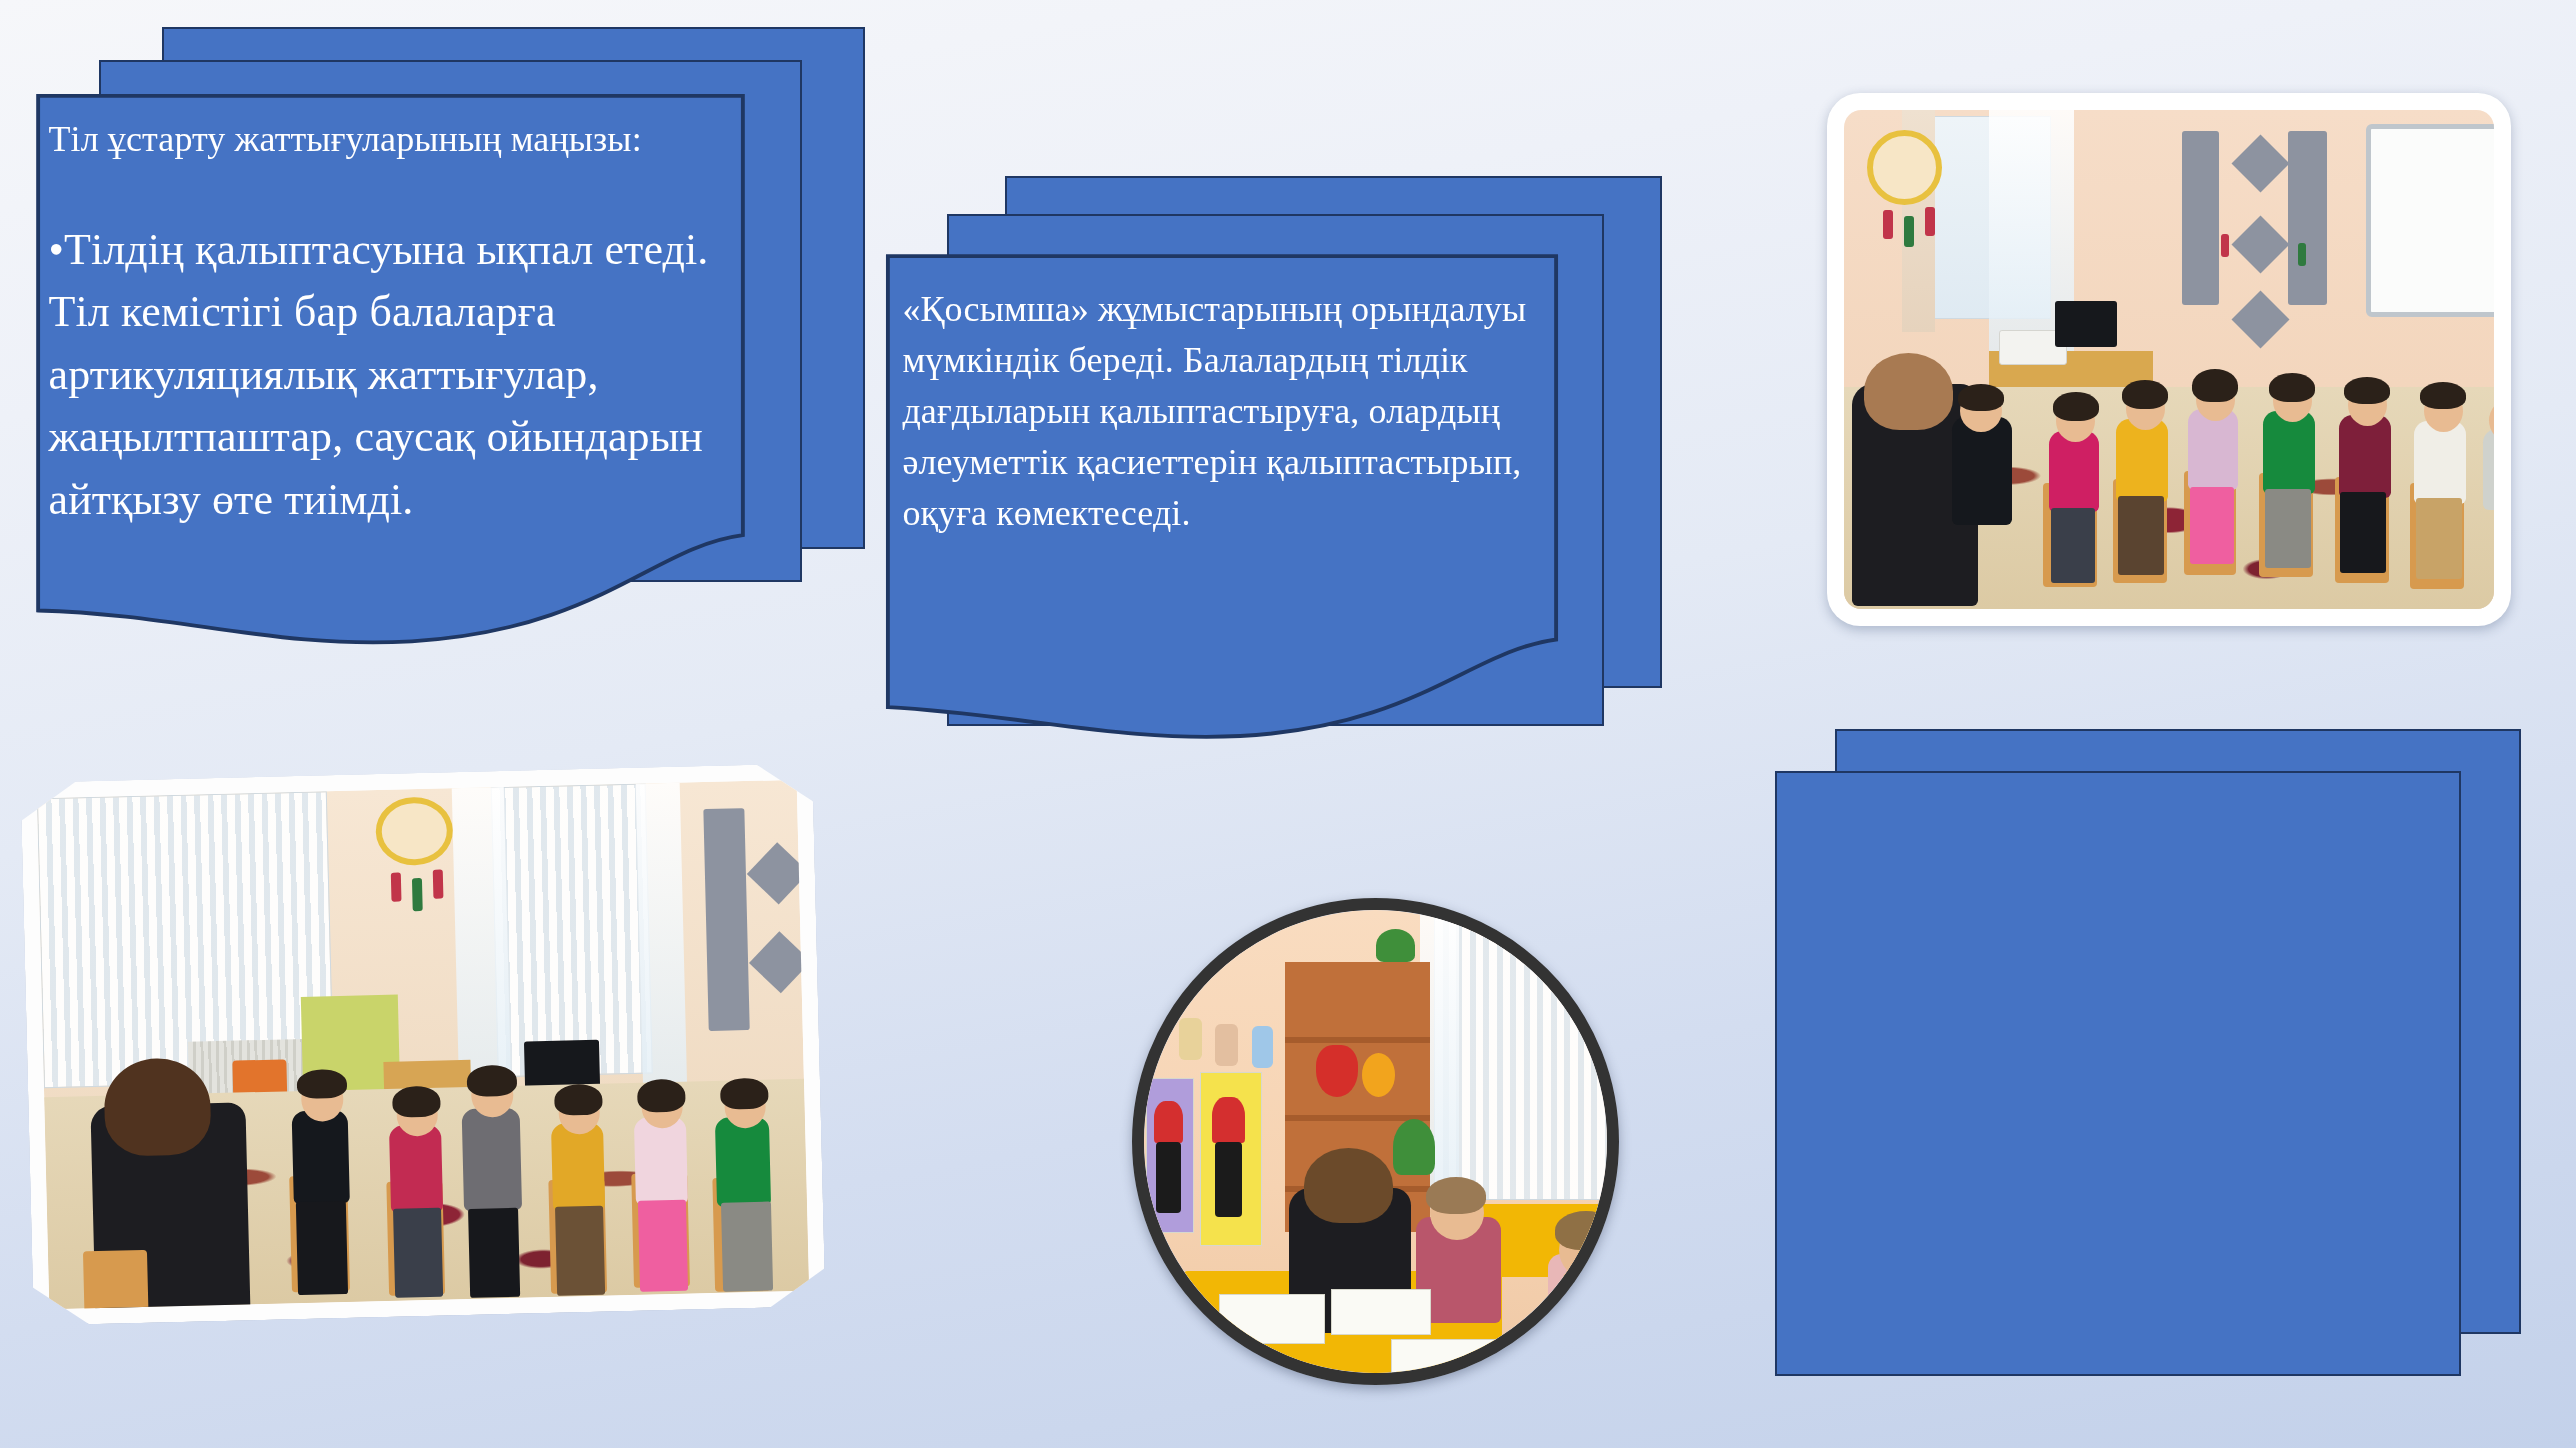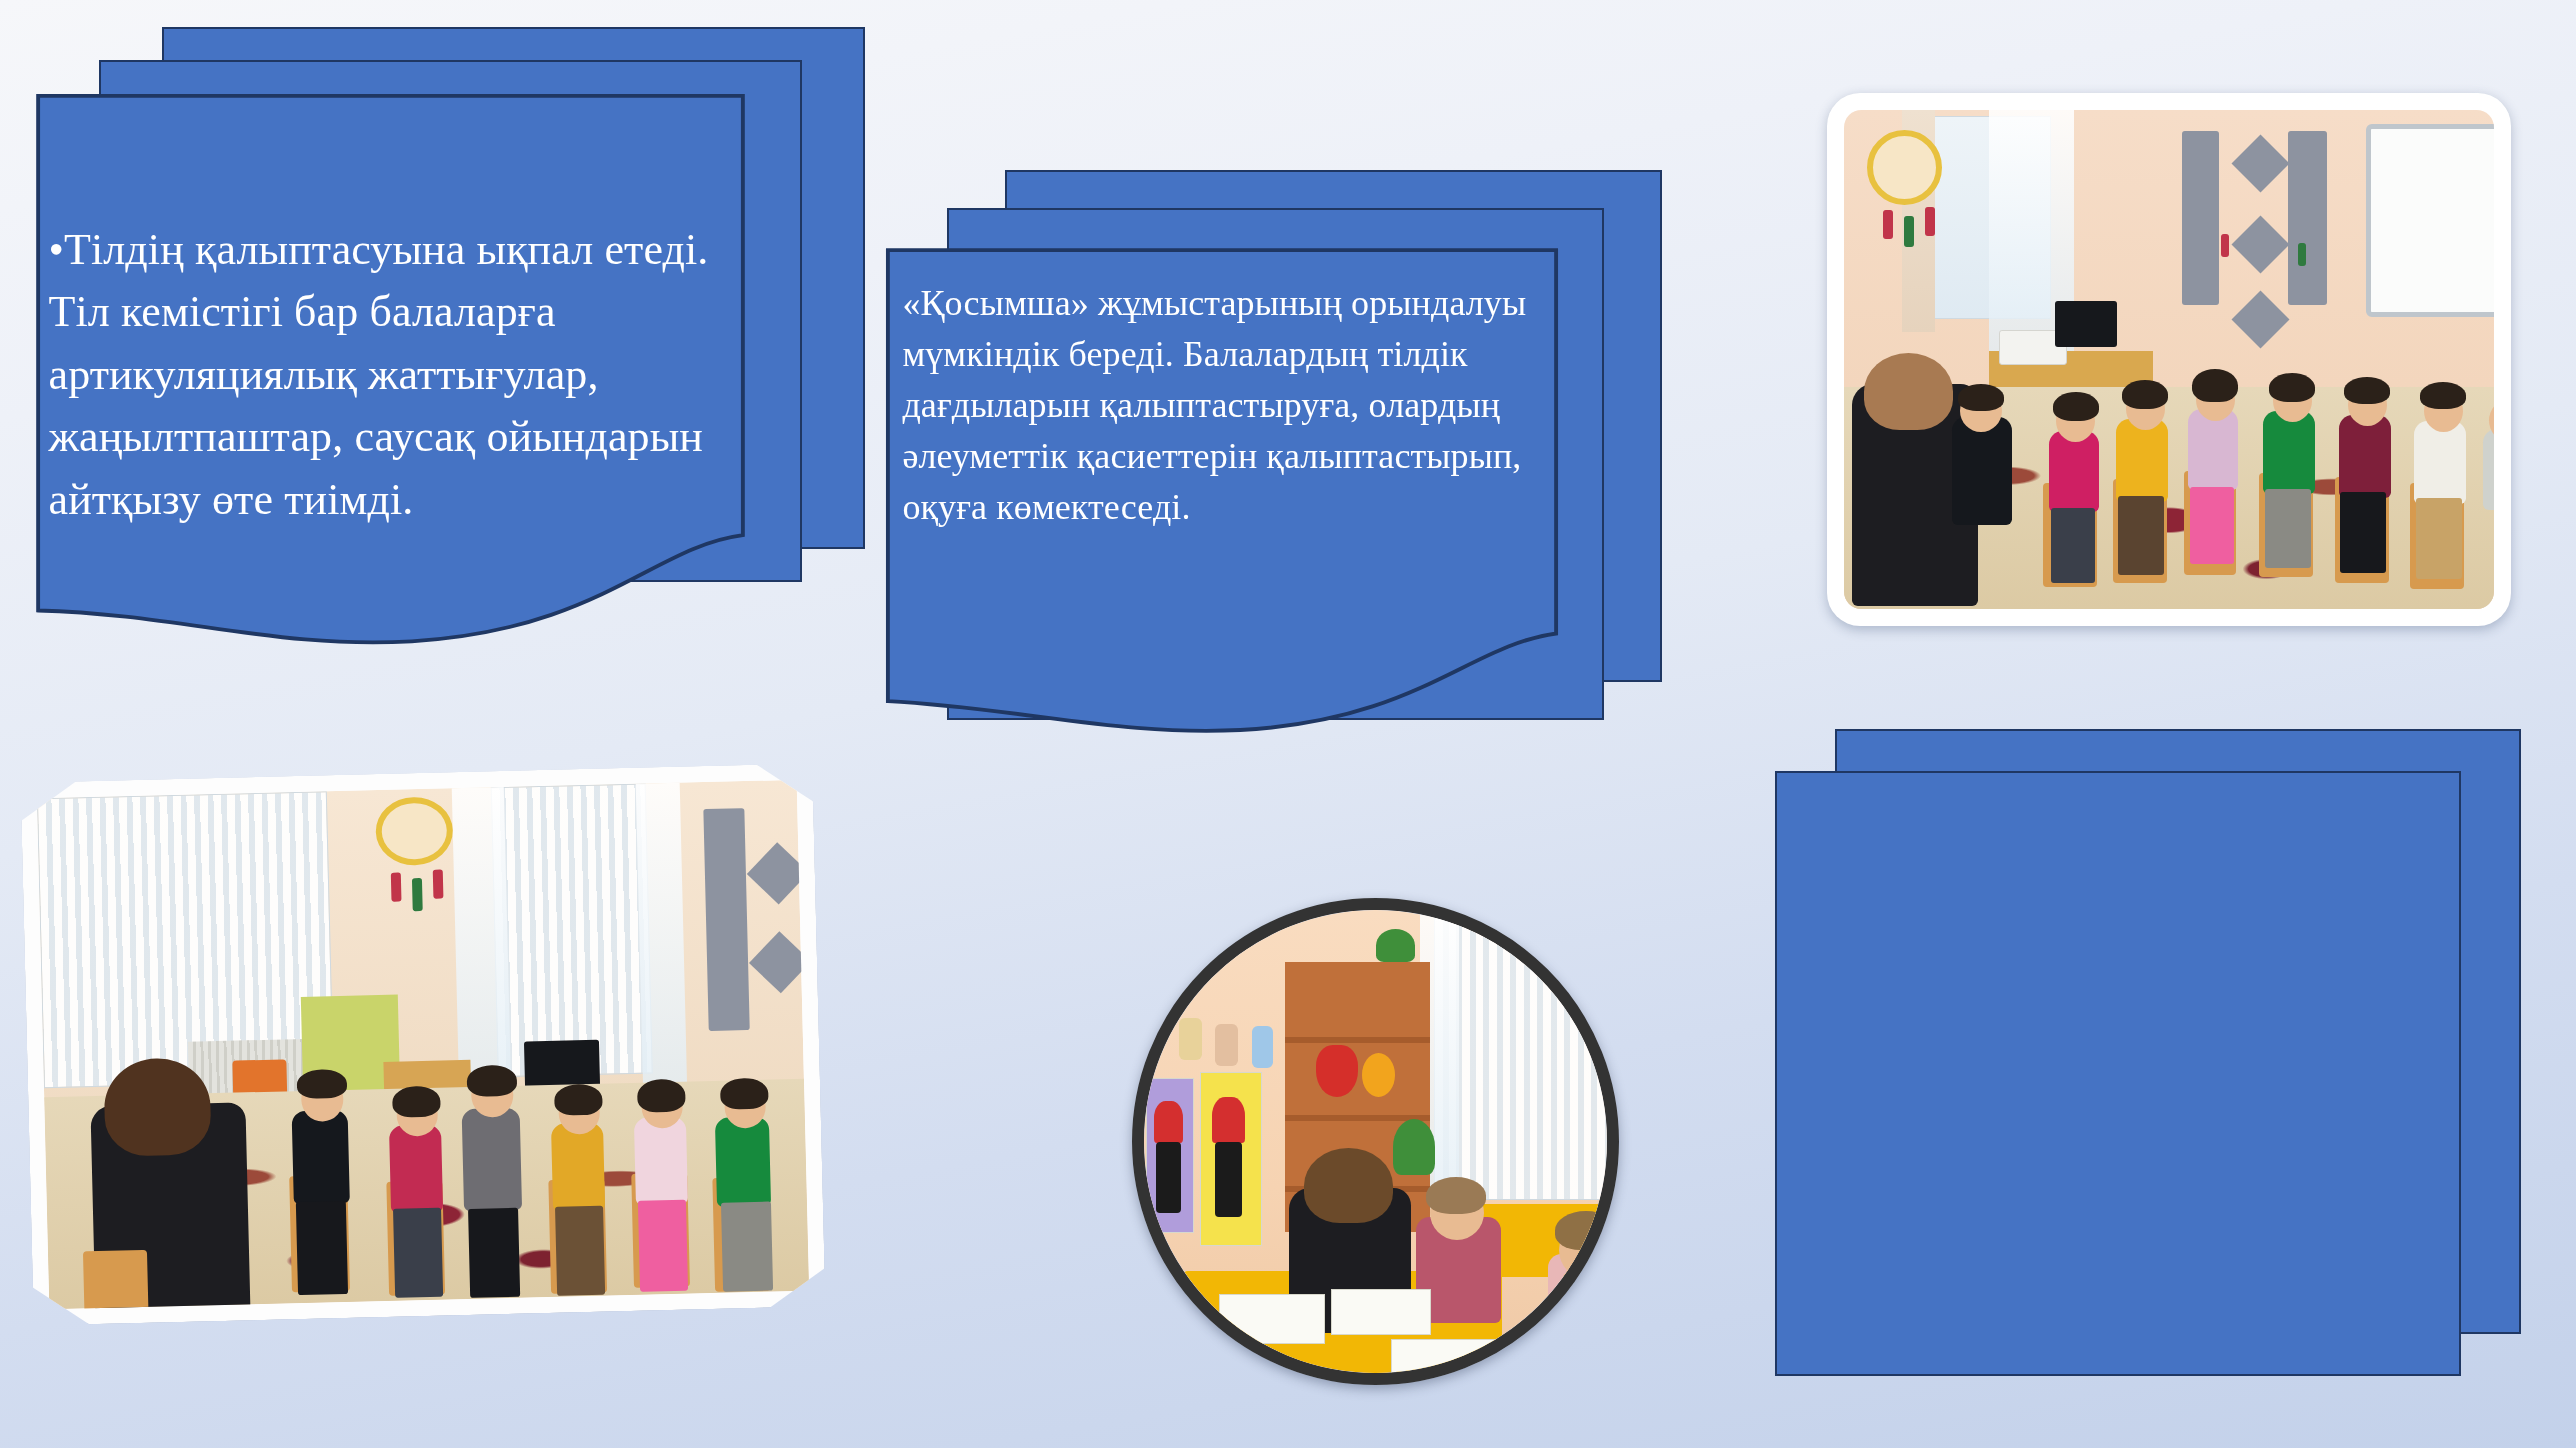--- a/index.html
+++ b/index.html
@@ -101,25 +101,26 @@
 
 <div class="card-group" style="left:0px; top:0px; width:889px; height:657px;">
 
   <div class="layer back2" style="left:162px; top:27px; width:703px; height:522px;"></div>
   <div class="layer back1" style="left:99px; top:60px; width:703px; height:522px;"></div>
 
   <div class="front-wrap" style="left:35px; top:93px; width:703px; height:551px;">
     <svg class="front-svg" width="711" height="558" viewBox="0 0 736 578">
       <path d="M3,3 L733,3 L733,458 C640,470 585,556 390,568 C250,576 150,540 3,536 Z" fill="#4573c4" stroke="#1f3763" stroke-width="4"></path>
     </svg>
+    <div class="front-text" style="left:13.5px; top:21px; width:666px; font-size:36px;">Тіл ұстарту жаттығуларының маңызы:</div>
     <div class="front-text" style="left:13.5px; top:126px; width:666px; font-size:44px;">•Тілдің қалыптасуына ықпал етеді. Тіл кемістігі бар балаларға артикуляциялық жаттығулар, жаңылтпаштар, саусақ ойындарын айтқызу өте тиімді.</div>
   </div>
 </div>
 
-<div class="card-group" style="left:850px; top:131px; width:908px; height:773px;">
+<div class="card-group" style="left:850px; top:137px; width:908px; height:773px;">
 
   <div class="layer back2" style="left:155px; top:39px; width:657px; height:512px;"></div>
   <div class="layer back1" style="left:97px; top:77px; width:657px; height:512px;"></div>
 
   <div class="front-wrap" style="left:35px; top:116px; width:666px; height:483px;">
     <svg class="front-svg" width="674" height="491" viewBox="0 0 698 508">
       <path d="M3,3 L695,3 L695,400 C605,412 552,490 368,500 C240,506 146,478 3,470 Z" fill="#4573c4" stroke="#1f3763" stroke-width="4"></path>
     </svg>
     <div class="front-text" style="left:17.4px; top:31px; width:624px; font-size:36px;">«Қосымша» жұмыстарының орындалуы мүмкіндік береді. Балалардың тілдік дағдыларын қалыптастыруға, олардың әлеуметтік қасиеттерін қалыптастырып, оқуға көмектеседі.</div>
   </div>

